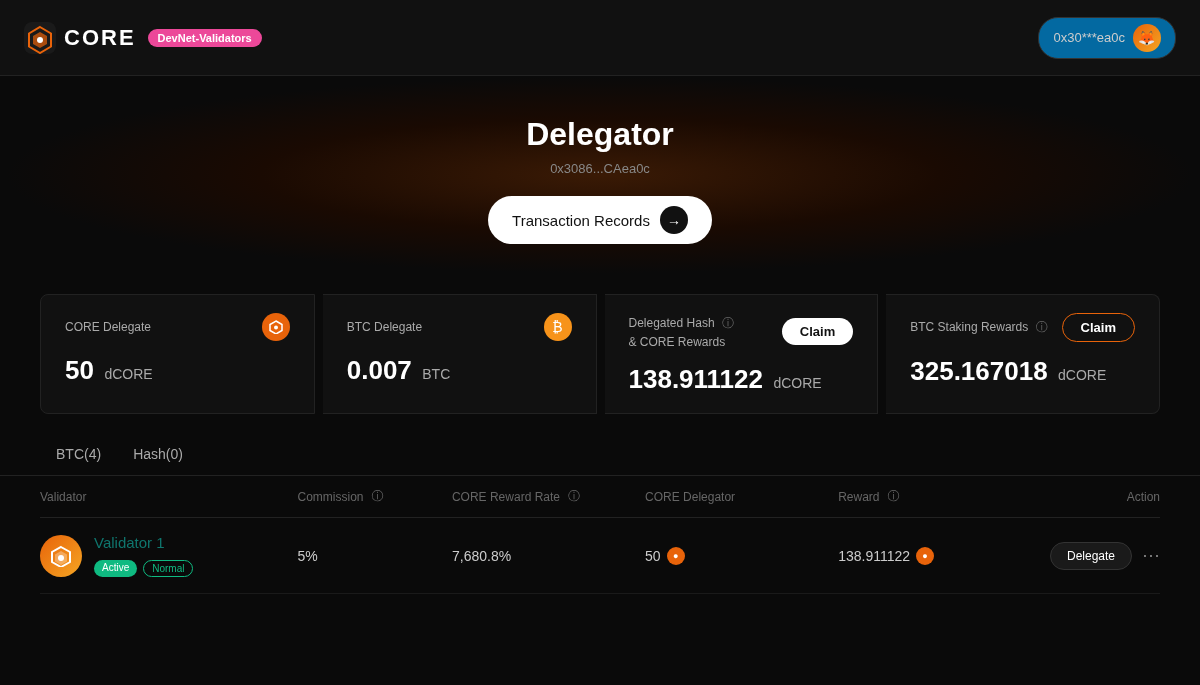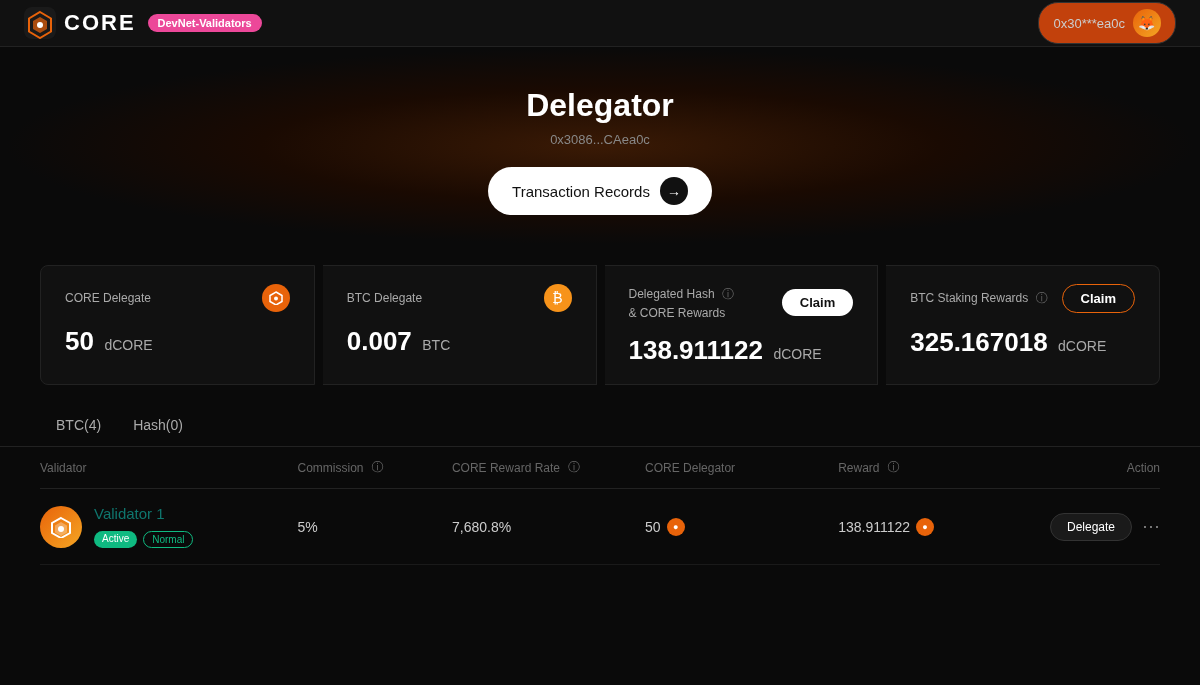--- a/index.html
+++ b/index.html
@@ -11,21 +11,21 @@
       height: 685px;
       overflow: hidden;
     }
 
     
     .navbar {
       display: flex;
       align-items: center;
       justify-content: space-between;
       padding: 0 24px;
-      height: 47px;
+      height: 76px;
       background: #111;
       border-bottom: 1px solid #222;
     }
     .navbar-left {
       display: flex;
       align-items: center;
       gap: 12px;
     }
     .logo {
       display: flex;
@@ -47,21 +47,21 @@
       color: #fff;
       font-size: 11px;
       font-weight: 600;
       padding: 3px 10px;
       border-radius: 12px;
     }
     .wallet-info {
       display: flex;
       align-items: center;
       gap: 8px;
-      background: #c2410c;
+      background: #0369a1;
       border: 1px solid #333;
       border-radius: 20px;
       padding: 6px 14px;
     }
     .wallet-address {
       font-size: 13px;
       color: #ccc;
     }
     .wallet-avatar {
       width: 28px;

